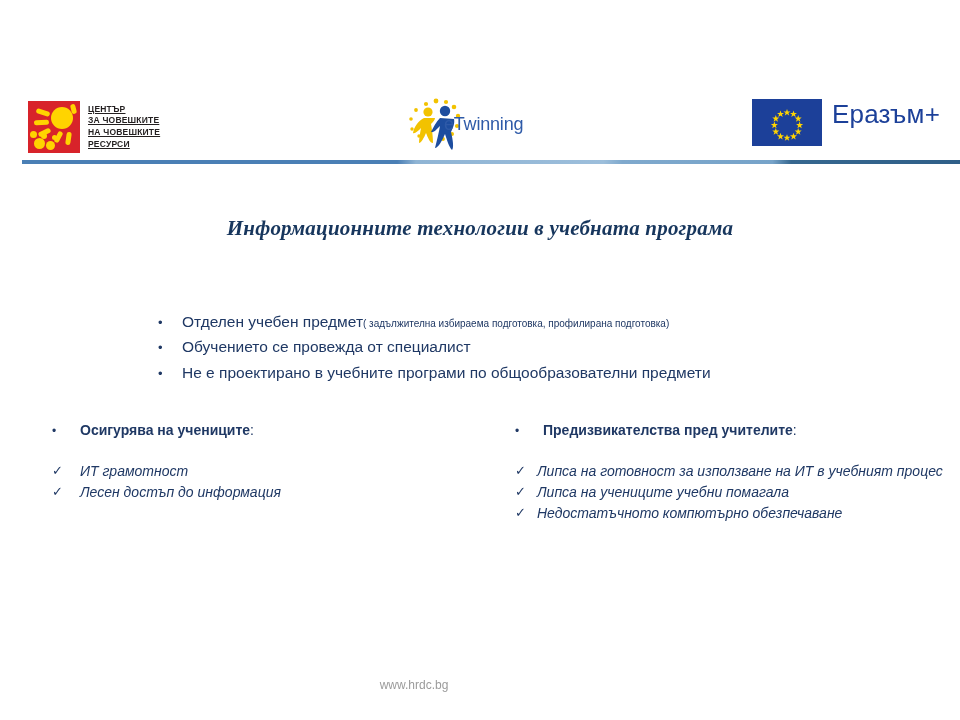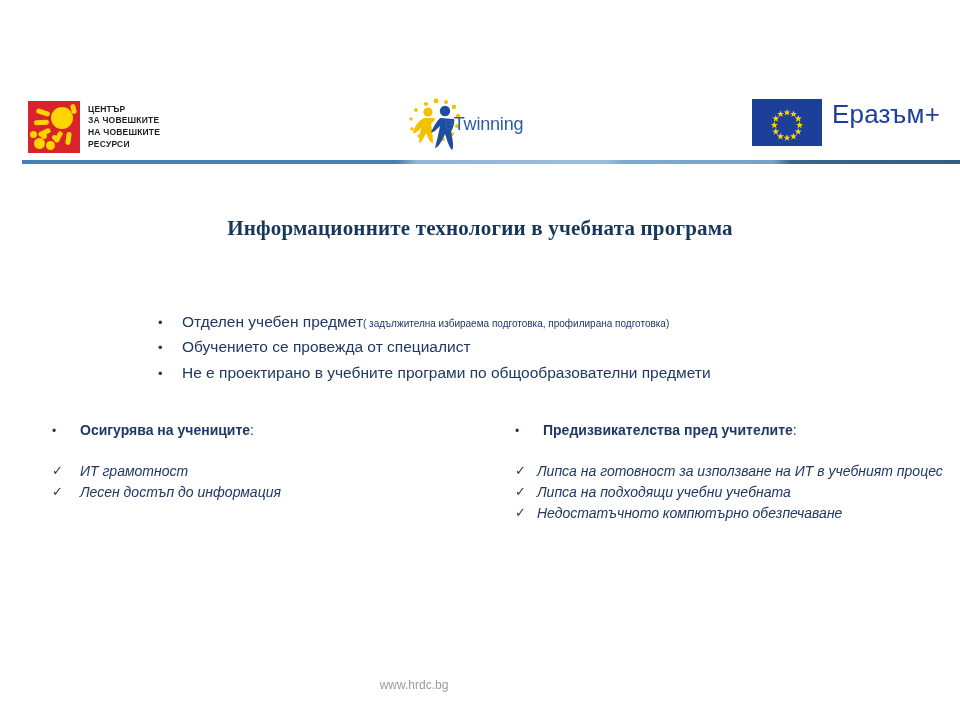--- a/index.html
+++ b/index.html
@@ -75,20 +75,21 @@
   #hrdc-mark .f4 { left: 13px; bottom: 14px; width: 6px;  height: 6px; }
   #hrdc-mark .f5 { left: 24px; bottom: 13px; width: 5px;  height: 5px; }
   #hrdc-text {
     margin-left: 8px;
     font-size: 8.5px;
     font-weight: bold;
     line-height: 1.38;
     color: #231f20;
     letter-spacing: 0.2px;
     white-space: nowrap;
+    text-decoration: underline;
   }
 
   
   #etwinning-logo {
     position: absolute;
     left: 390px;
     top: 6px;
     width: 180px;
     height: 58px;
   }
@@ -144,20 +145,21 @@
 
   
   #slide-title {
     position: absolute;
     left: 0;
     top: 216px;
     width: 960px;
     text-align: center;
     font-family: "Liberation Serif", serif;
     font-weight: bold;
+    font-style: italic;
     font-size: 21px;
     color: #17365d;
     letter-spacing: 0.2px;
   }
 
   
   #main-bullets {
     position: absolute;
     left: 158px;
     top: 310px;
@@ -371,21 +373,21 @@
     <span>Предизвикателства пред учителите</span>
       <span class="colon">:</span>
   </div>
   <div class="check-list">
     <div class="check-row">
       <span class="tick">✓</span>
       <span class="ctxt">Липса на готовност за използване на ИТ в учебният процес</span>
     </div>
     <div class="check-row">
       <span class="tick">✓</span>
-      <span class="ctxt">Липса на подходящи учебни учебната</span>
+      <span class="ctxt">Липса на учениците учебни помагала</span>
     </div>
     <div class="check-row">
       <span class="tick">✓</span>
       <span class="ctxt">Недостатъчното компютърно обезпечаване</span>
     </div>
   </div>
 </div>
 
 <div id="footer">www.hrdc.bg</div>
 

